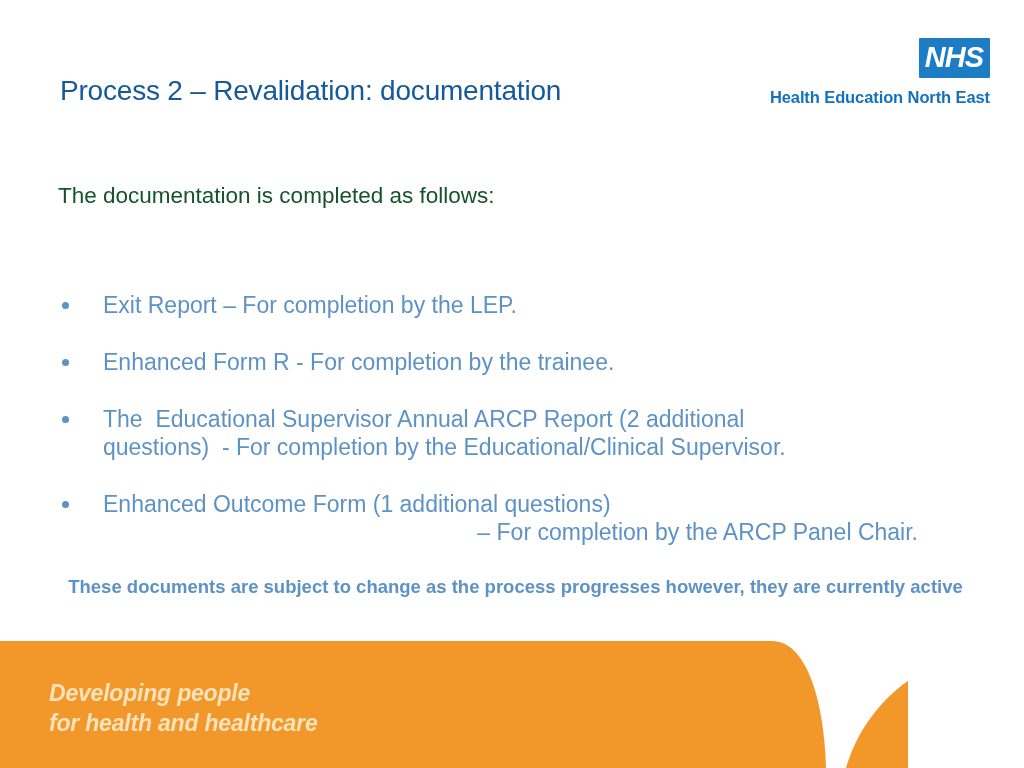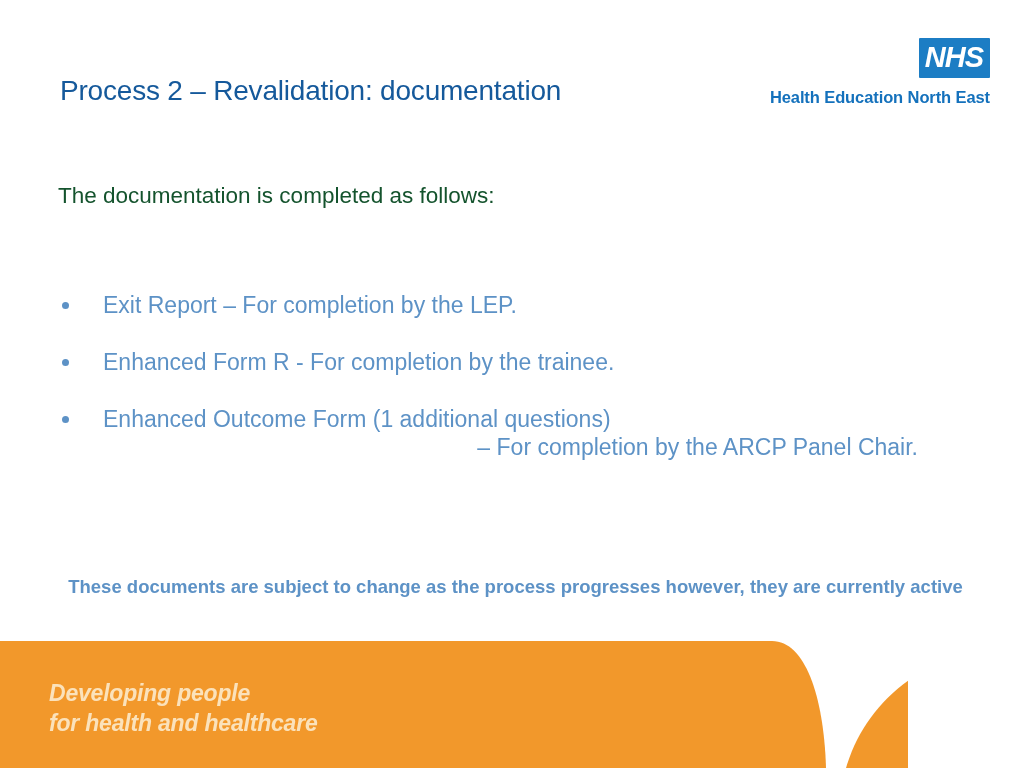--- a/index.html
+++ b/index.html
@@ -174,20 +174,24 @@
     <div class="bullet-row">
       <span class="bullet-dot"></span>
       <span class="bullet-text">Exit Report – For completion by the LEP.</span>
     </div>
 
     <div class="bullet-row">
       <span class="bullet-dot"></span>
       <span class="bullet-text">Enhanced Form R - For completion by the trainee.</span>
     </div>
 
+    <div class="bullet-row wide">
+      <span class="bullet-dot"></span>
+      <span class="bullet-text">The  Educational Supervisor Annual ARCP Report (2 additional questions)  - For completion by the Educational/Clinical Supervisor.</span>
+    </div>
 
     <div class="bullet-row">
       <span class="bullet-dot"></span>
       <span class="bullet-text">Enhanced Outcome Form (1 additional questions)</span>
       <span class="bullet-subline">– For completion by the ARCP Panel Chair.</span>
     </div>
 
   </div>
 
   <div class="footnote">These documents are subject to change as the process progresses however, they are currently active</div>

